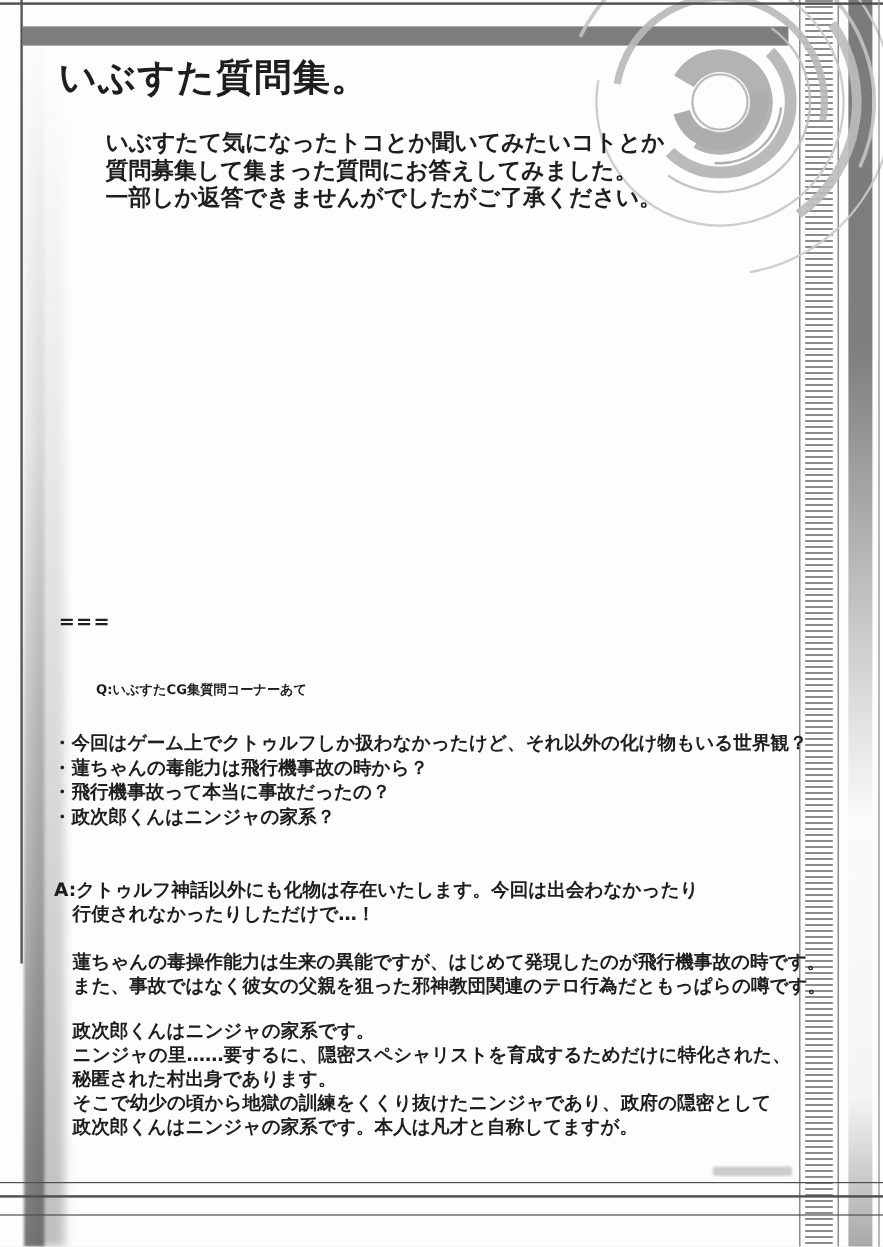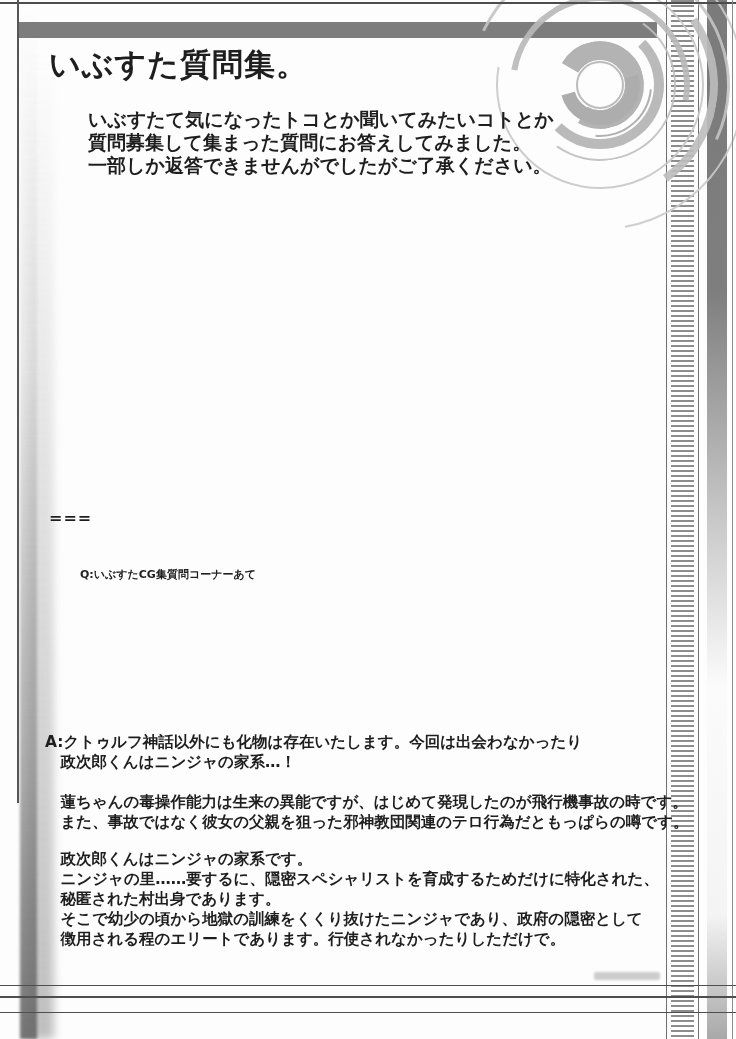--- a/index.html
+++ b/index.html
@@ -97,29 +97,33 @@
     <div class="ring r10"></div>
     <div class="ring r11"></div>
   </div>
 
   <div class="tx title">いぶすた質問集。</div>
   <div class="tx intro">いぶすたて気になったトコとか聞いてみたいコトとか
 質問募集して集まった質問にお答えしてみました。
 一部しか返答できませんがでしたがご了承ください。</div>
   <div class="tx sep">===</div>
   <div class="tx q2h">Q:いぶすたCG集質問コーナーあて</div>
+  <div class="tx q2b">・今回はゲーム上でクトゥルフしか扱わなかったけど、それ以外の化け物もいる世界観？
+・蓮ちゃんの毒能力は飛行機事故の時から？
+・飛行機事故って本当に事故だったの？
+・政次郎くんはニンジャの家系？</div>
   <div class="tx a2a">A:クトゥルフ神話以外にも化物は存在いたします。今回は出会わなかったり
-　政次郎くんはニンジャの家系…！
+　行使されなかったりしただけで…！
 
 　蓮ちゃんの毒操作能力は生来の異能ですが、はじめて発現したのが飛行機事故の時です。
 　また、事故ではなく彼女の父親を狙った邪神教団関連のテロ行為だともっぱらの噂です。</div>
   <div class="tx a2b">　政次郎くんはニンジャの家系です。
 　ニンジャの里……要するに、隠密スペシャリストを育成するためだけに特化された、
 　秘匿された村出身であります。
 　そこで幼少の頃から地獄の訓練をくくり抜けたニンジャであり、政府の隠密として
-　徴用される程のエリートであります。行使されなかったりしただけで。</div>
+　政次郎くんはニンジャの家系です。本人は凡才と自称してますが。</div>
 
   <div class="fineprint"></div>
   <div class="f-line fl1"></div>
   <div class="f-line fl2"></div>
   <div class="f-line fl3"></div>
 
 </div>
 
 </body></html>

